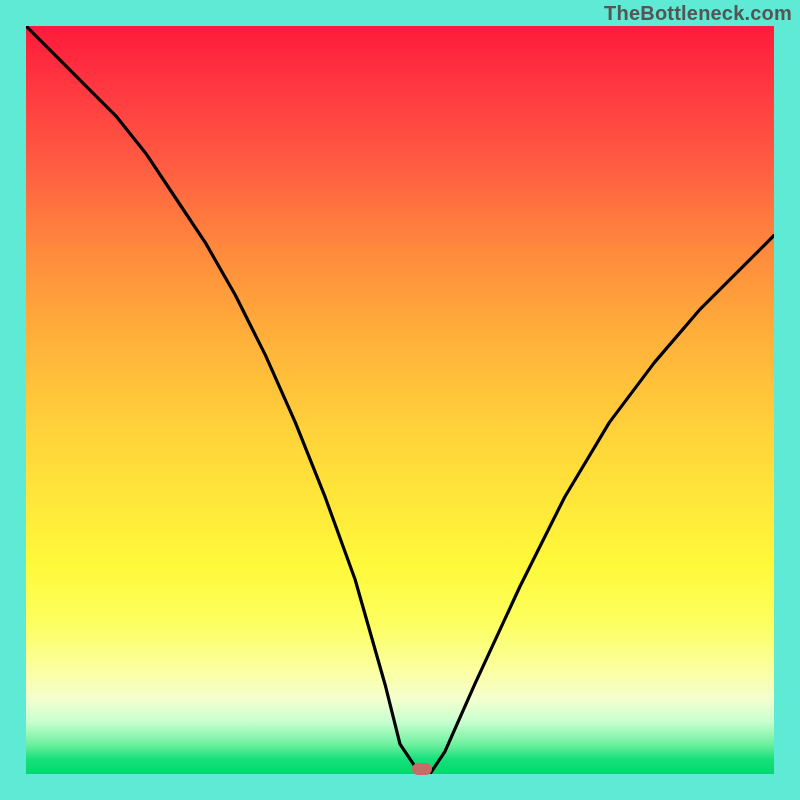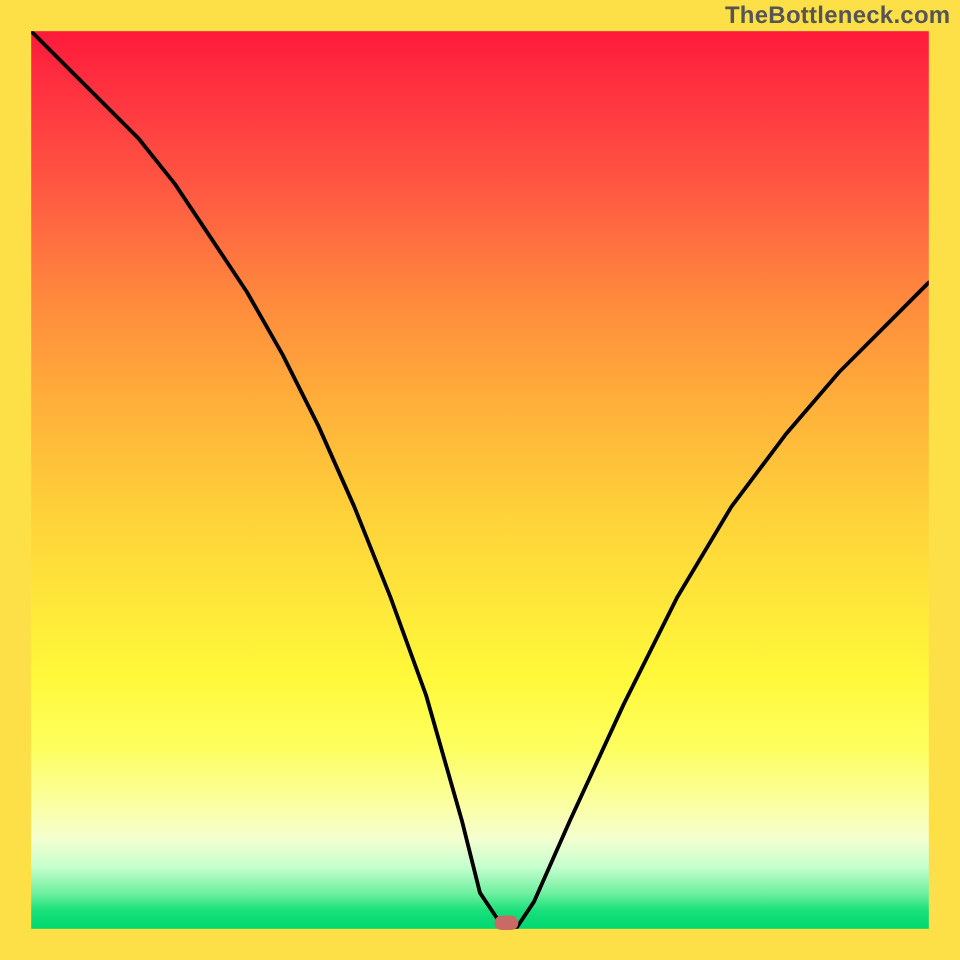--- a/index.html
+++ b/index.html
@@ -8,21 +8,21 @@
   background: #000;
   width: 800px;
   height: 800px;
   overflow: hidden;
   font-family: Arial, Helvetica, sans-serif;
 }
 .container {
   position: relative;
   width: 800px;
   height: 800px;
-  background: #fde047;
+  background: #5eead4;
 }
 .watermark {
   position: absolute;
   top: 2px;
   right: 8px;
   font-size: 20px;
   font-weight: bold;
   color: #555;
   letter-spacing: 0.2px;
 }

